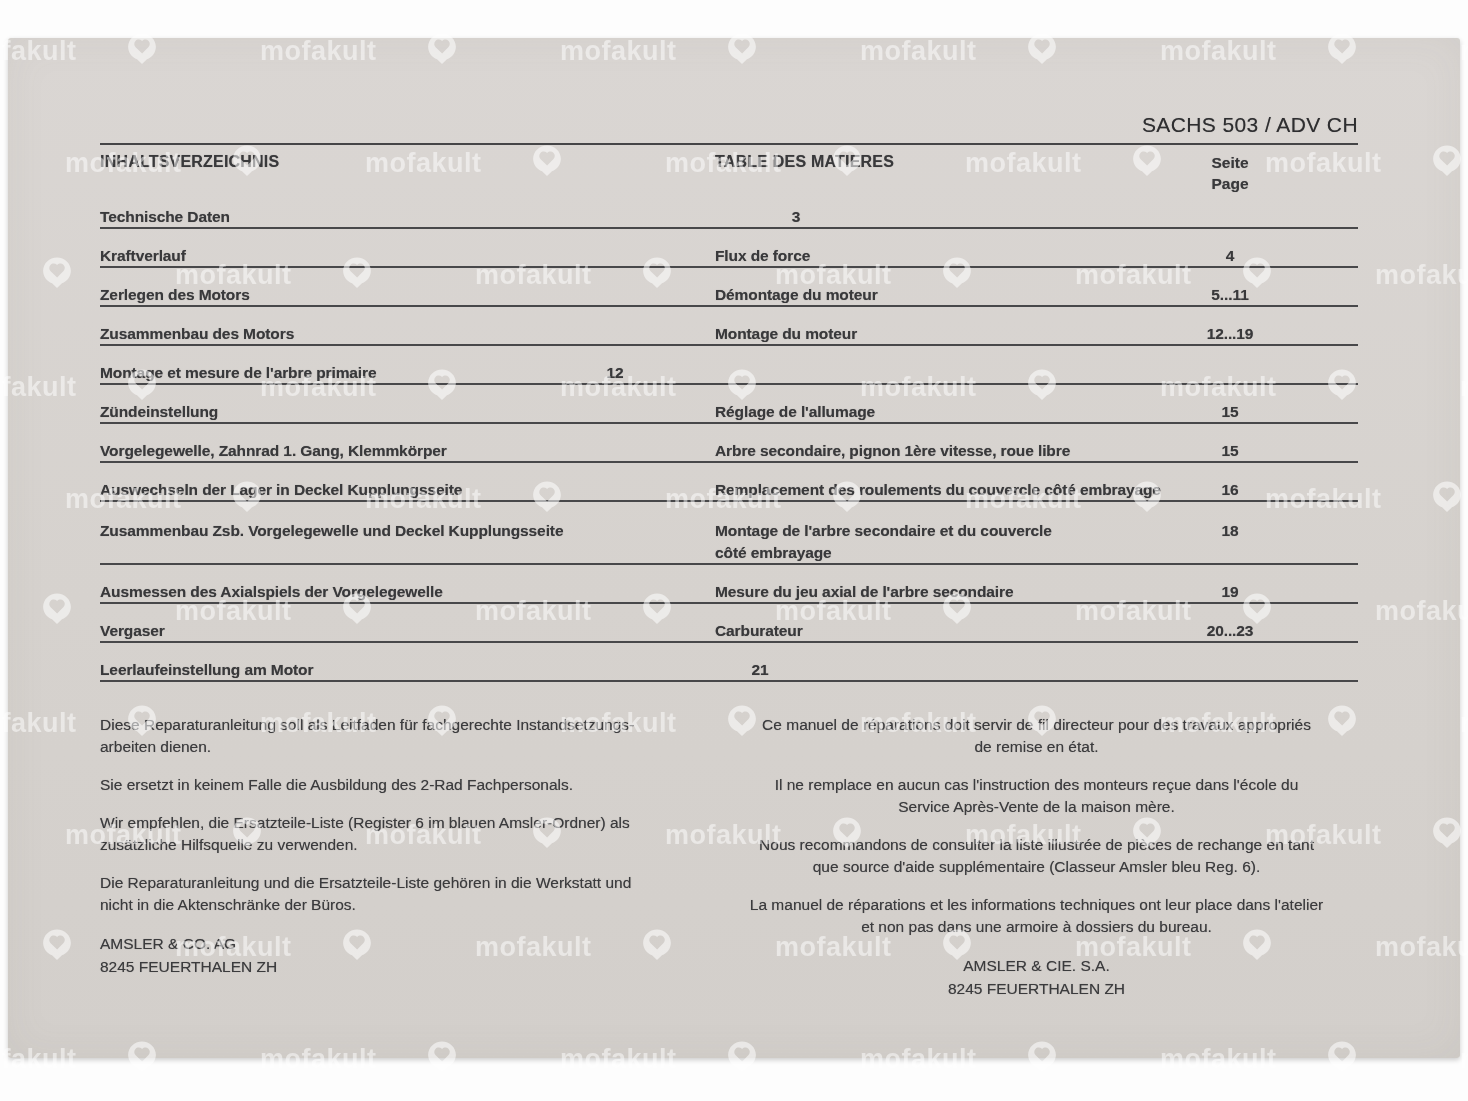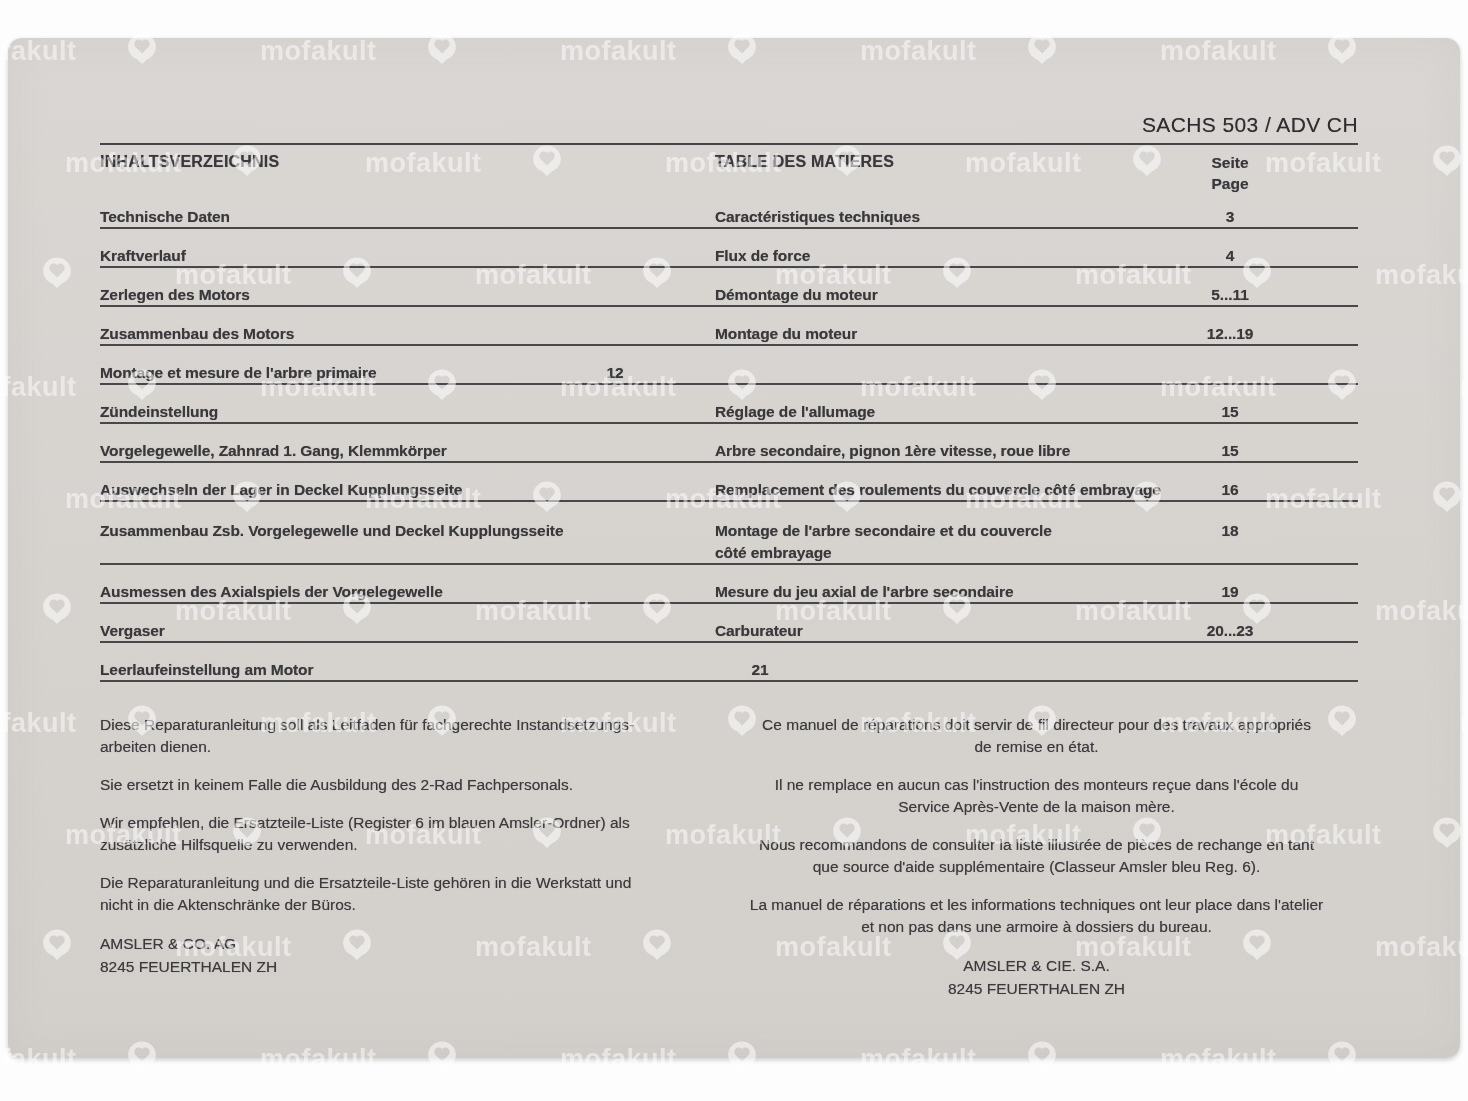--- a/index.html
+++ b/index.html
@@ -9,21 +9,21 @@
     width: 1468px; height: 1101px;
     position: relative; overflow: hidden;
   }
   .viewport { position: absolute; inset: 0; width: 1468px; height: 1101px; }
 
   
   .card {
     position: absolute; left: 8px; top: 38px;
     width: 1452px; height: 1020px;
     background: linear-gradient(180deg, #dad6d3 0%, #d6d2ce 55%, #d3cfcb 100%);
-    border-radius: 14px;
+    border-radius: 3px;
     box-shadow: 0 2px 5px rgba(0,0,0,0.20), inset 0 0 40px rgba(120,110,100,0.08);
     text-decoration: underline;
   }
   .content {
     position: absolute; left: 92px; top: 0;
     width: 1258px;
     color: #39393b;
     text-shadow: 0 0 0.7px rgba(57,57,59,0.55);
   }
 
@@ -46,21 +46,21 @@
   .cell.page { width: 90px; text-align: center; }
   .pagehead { font-weight: 700; font-size: 15.5px; line-height: 21px; }
 
   .toc-row {
     display: flex;
     padding-top: 17px;
     border-bottom: 2px solid #48484a;
     font-weight: 700; font-size: 15.5px; line-height: 20px;
     letter-spacing: -0.1px;
   }
-  .toc-row:first-child { padding-top: 13px; }
+  .toc-row:first-child { padding-top: 13px; gap: 36px; }
   .toc-row .cell.de { white-space: pre; }
   .toc-row.two-line { padding-top: 18px; }
   .toc-row.two-line .cell { line-height: 21.5px; }
 
   .paras { display: flex; margin-top: 32px; }
   .paras .col.de { width: 615px; }
   .paras .col.fr { flex: 1; text-align: center; }
   .para {
     white-space: pre;
     font-size: 15.5px; line-height: 22px;
@@ -95,21 +95,20 @@
         <div class="cell fr toc-heading">TABLE DES MATIERES</div>
         <div class="cell page pagehead">
           <div>Seite</div>
           <div>Page</div>
         </div>
       </div>
 
       <div id="toc-rows">
   <div class="toc-row">
     <div class="cell de">Technische Daten</div>
-    <div class="cell fr">Caractéristiques techniques</div>
     <div class="cell page">3</div>
   </div>
 
   <div class="toc-row">
     <div class="cell de">Kraftverlauf</div>
     <div class="cell fr">Flux de force</div>
     <div class="cell page">4</div>
   </div>
 
   <div class="toc-row">

